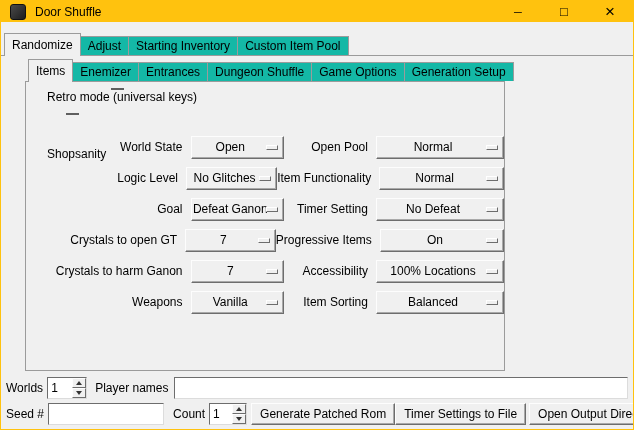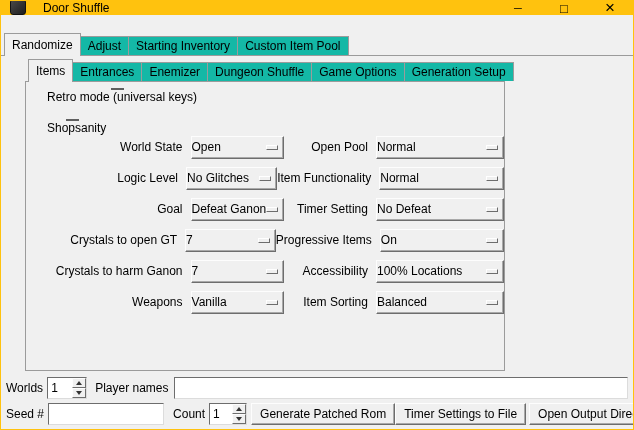--- a/index.html
+++ b/index.html
@@ -8,21 +8,21 @@
     --window-bg: #f0f0f0;
     --tab-border: #9b9b9b;
     --text: #000000;
   }
   html, body { width: 634px; height: 430px; overflow: hidden; }
   body { font-family: "Liberation Sans", "DejaVu Sans", sans-serif; font-size: 12px; color: var(--text); }
 
   .window { position: relative; width: 634px; height: 430px; background: var(--window-bg); border: 1px solid var(--titlebar); overflow: hidden; }
 
   
-  .titlebar { position: absolute; top: 0; left: 0; right: 0; height: 14px; background: var(--titlebar); display: flex; align-items: flex-end; z-index: 5; gap: 8px; }
+  .titlebar { position: absolute; top: 0; left: 0; right: 0; height: 21px; background: var(--titlebar); display: flex; align-items: center; z-index: 5; }
   .app-icon { width: 16px; height: 16px; margin-left: 9px; border-radius: 3px; background: linear-gradient(135deg, #4a4a4a, #1d1d1d); border: 1px solid #111; }
   .title-text { margin-left: 9px; font-size: 12px; }
   .win-controls { margin-left: auto; display: flex; align-self: stretch; }
   .win-btn { width: 46px; display: flex; align-items: center; justify-content: center; cursor: default; color: #000; }
   .win-btn.min { font-size: 11px; }
   .win-btn.max { font-size: 13px; }
   .win-btn.cls { font-size: 17px; }
 
   
   .tabs-row { position: absolute; display: flex; align-items: flex-end; height: 23px; z-index: 2; }
@@ -33,31 +33,31 @@
   .tab.selected { height: 23px; line-height: 22px; margin-bottom: 0; background: var(--window-bg); position: relative; z-index: 3; }
 
   
   .notebook { position: absolute; top: 58px; left: 24px; width: 480px; height: 312px; }
   .tabs-row.inner { top: 0; left: 3px; }
   .pane { position: absolute; top: 22px; left: 0; right: 0; bottom: 0; background: var(--window-bg); border: 1px solid var(--tab-border); z-index: 1; }
 
   
   .check-row { position: absolute; left: 12px; height: 16px; display: flex; align-items: center; cursor: default; flex-direction: column; }
   .check-row.r1 { top: 6px; }
-  .check-row.r2 { top: 37px; }
+  .check-row.r2 { top: 31px; gap: 32px; }
   .checkbox { width: 13px; height: 13px; background: #ffffff; border: 1px solid #5f5f5f; box-shadow: inset 1px 1px 0 #cfcfcf; }
   .check-label { margin-left: 9px; }
 
   
   .fields { position: absolute; top: 54px; left: 0; right: 0; }
   .field-row { display: flex; height: 23px; margin-bottom: 8px; }
   .flabel { line-height: 23px; text-align: right; white-space: nowrap; }
   .flabel.lft { width: 190px; }
   .flabel.rgt { width: 102px; }
-  .dd { position: relative; margin-left: 8px; background: var(--window-bg); border: 1px solid; border-color: #fdfdfd #6d6d6d #6d6d6d #fdfdfd; box-shadow: inset -1px -1px 0 #a9a9a9; text-align: left; line-height: 21px; padding-right: 14px; cursor: default; white-space: nowrap; }
+  .dd { position: relative; margin-left: 8px; background: var(--window-bg); border: 1px solid; border-color: #fdfdfd #6d6d6d #6d6d6d #fdfdfd; box-shadow: inset -1px -1px 0 #a9a9a9; text-align: center; line-height: 21px; padding-right: 14px; cursor: default; white-space: nowrap; }
   .dd.lft { width: 110px; }
   .dd.rgt { width: 152px; }
   .dd-ind { position: absolute; right: 5px; top: 8px; width: 12px; height: 5px; background: var(--window-bg); border: 1px solid; border-color: #ffffff #6d6d6d #6d6d6d #ffffff; }
 
   
   .btn { background: var(--window-bg); border: 1px solid; border-color: #fdfdfd #6d6d6d #6d6d6d #fdfdfd; box-shadow: inset -1px -1px 0 #a9a9a9; height: 22px; line-height: 20px; padding: 0 8px; white-space: nowrap; cursor: default; font-size: 12px; }
   .entry { height: 22px; background: #ffffff; border: 1px solid; border-color: #6d6d6d #dcdcdc #dcdcdc #6d6d6d; padding: 0 4px; font: inherit; color: inherit; outline: none; }
   .spin { display: flex; height: 22px; background: #ffffff; border: 1px solid; border-color: #6d6d6d #dcdcdc #dcdcdc #6d6d6d; }
   .spin-input { flex: 1; min-width: 0; border: 0; outline: none; font: inherit; padding: 0 0 0 3px; background: transparent; }
   .spin-btns { width: 14px; display: flex; flex-direction: column; }
@@ -99,22 +99,22 @@
     <div class="tab selected">Randomize</div>
     <div class="tab">Adjust</div>
     <div class="tab">Starting Inventory</div>
     <div class="tab">Custom Item Pool</div>
   </div>
   <div class="outer-sep"></div>
 
   <div class="notebook">
     <div class="tabs-row inner">
       <div class="tab selected">Items</div>
+      <div class="tab">Enemizer</div>
       <div class="tab">Entrances</div>
-      <div class="tab">Enemizer</div>
       <div class="tab">Dungeon Shuffle</div>
       <div class="tab">Game Options</div>
       <div class="tab">Generation Setup</div>
     </div>
 
     <div class="pane">
 
       <div class="check-row r1">
         <span class="checkbox"></span>
         <span class="check-label">Retro mode (universal keys)</span>

